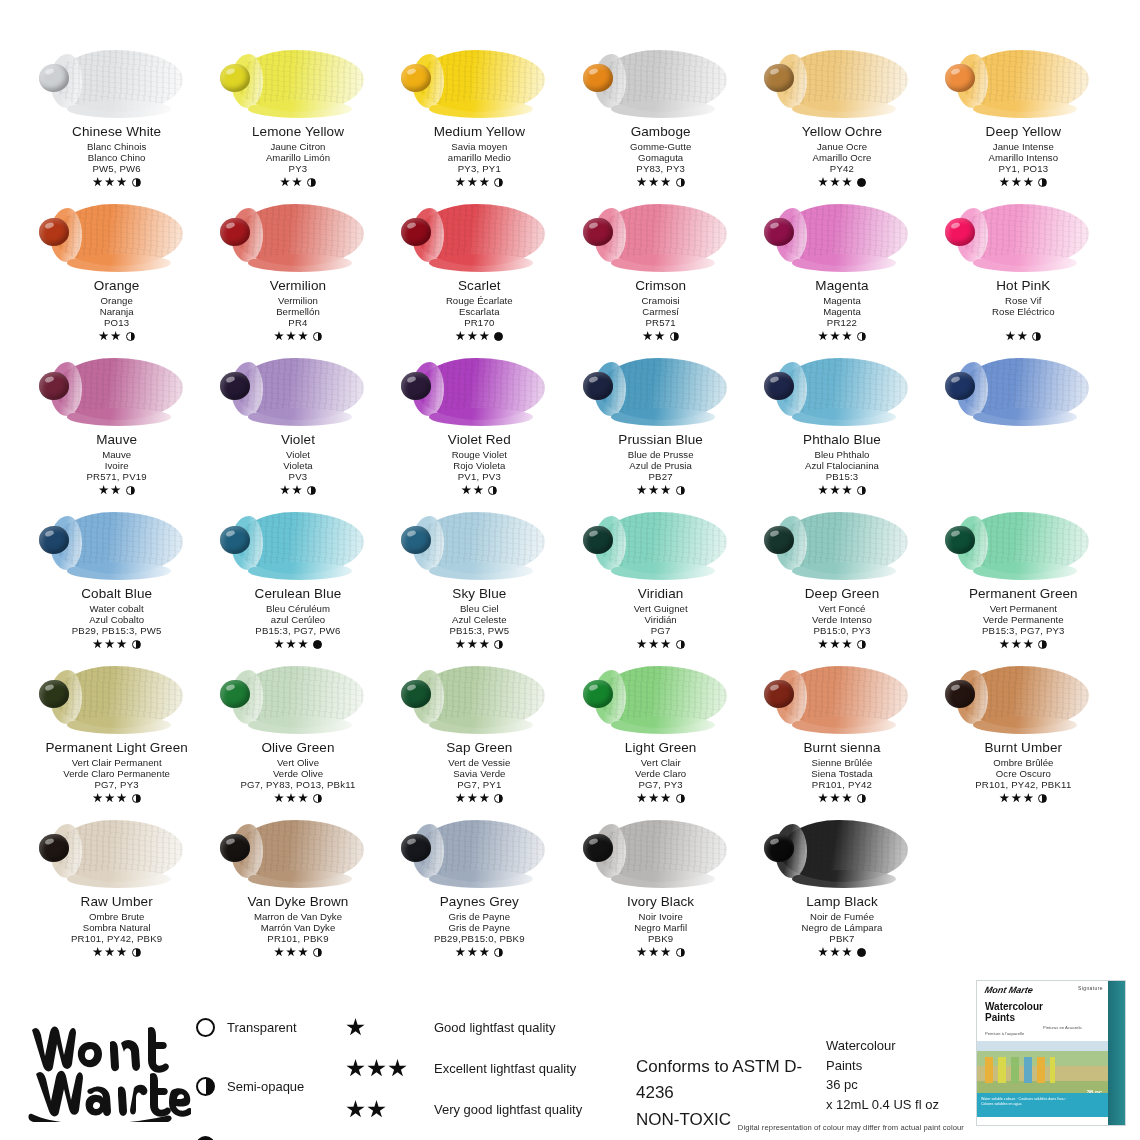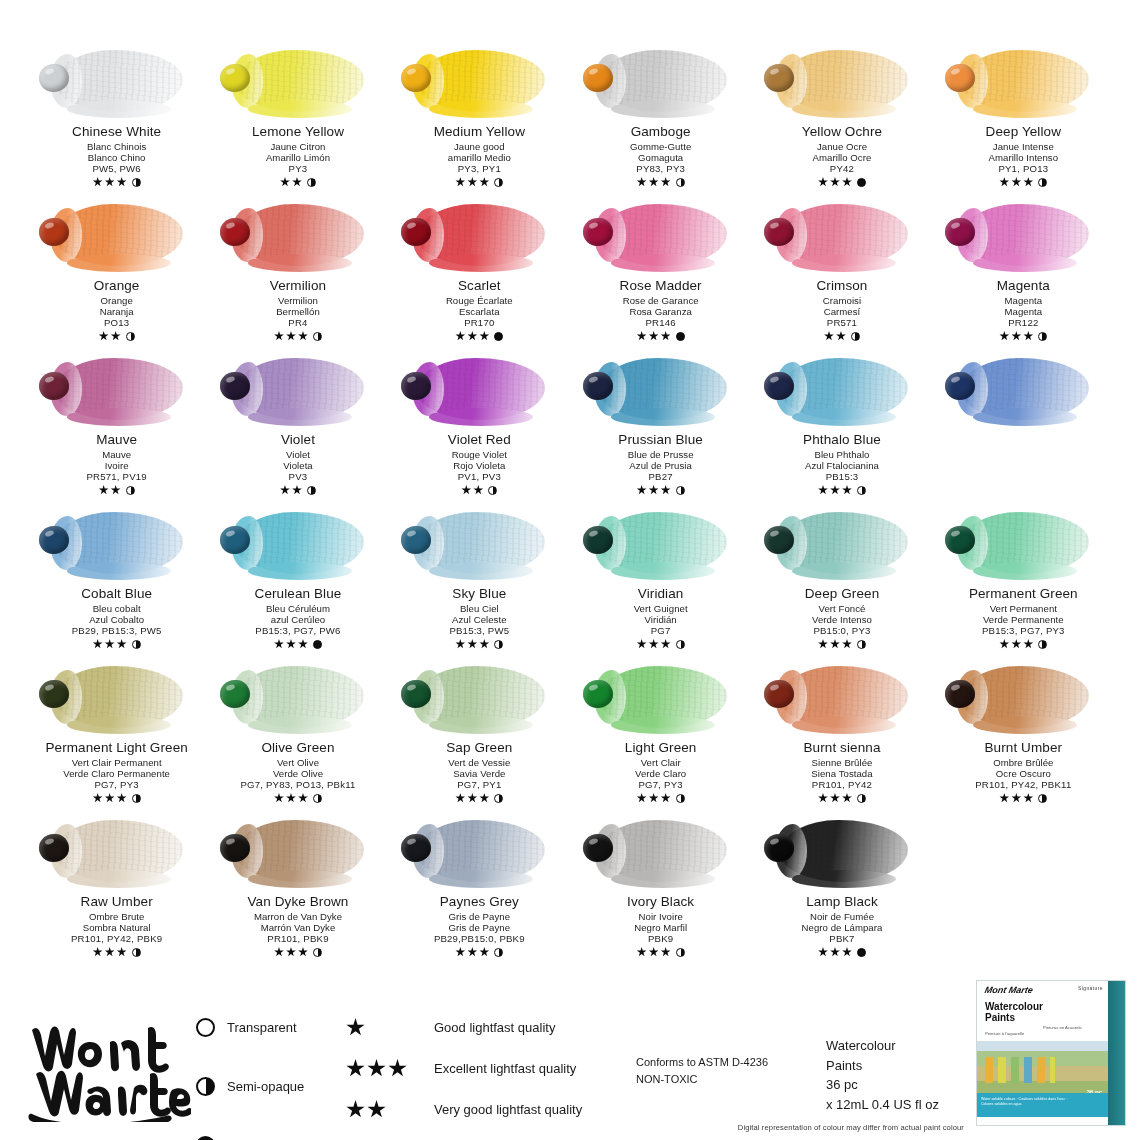--- a/index.html
+++ b/index.html
@@ -209,21 +209,21 @@
     width: 76px;
     flex: 0 0 76px;
     display: flex;
     gap: 2px;
   }
   .leg-stars .star { width: 19px; height: 19px; }
 
   .conform {
     flex: 0 0 190px;
     padding-top: 56px;
-    font-size: 11px;
+    font-size: 17px;
     line-height: 1.55;
     color: #1a1a1a;
   }
   .prodinfo {
     flex: 0 0 175px;
     padding-top: 38px;
     font-size: 13px;
     line-height: 1.5;
     color: #1a1a1a;
   }
@@ -381,21 +381,21 @@
       </div>
       <div class="cell">
         <div class="blob-wrap">
           <div class="blob" style="background: linear-gradient(100deg, rgb(245, 212, 23) 0%, rgb(245, 212, 23) 42%, rgb(250, 231, 127) 72%, rgb(253, 247, 213) 100%);">
             <div class="blob-tex" style="background: repeating-linear-gradient(92deg, rgba(0, 0, 0, 0.1) 0px, rgba(0, 0, 0, 0.1) 2px, rgba(0, 0, 0, 0) 2px, rgba(0, 0, 0, 0) 6px), repeating-linear-gradient(6deg, rgba(0, 0, 0, 0.07) 0px, rgba(0, 0, 0, 0.07) 1px, rgba(0, 0, 0, 0) 1px, rgba(0, 0, 0, 0) 5px);"></div>
           </div>
           <div class="nib" style="background: rgb(239, 174, 20);"></div>
         </div>
         <div class="labels">
           <div class="name">Medium Yellow</div>
-          <div class="fr">Jaune good</div>
+          <div class="fr">Savia moyen</div>
           <div class="es">amarillo Medio</div>
           <div class="pig">PY3, PY1</div>
           <div class="marks">
             <span class="star"></span>
             <span class="star"></span>
             <span class="star"></span>
             <span class="op semi"></span>
           </div>
         </div>
       </div>
@@ -513,40 +513,20 @@
           <div class="marks">
             <span class="star"></span>
             <span class="star"></span>
             <span class="star"></span>
             <span class="op opaque"></span>
           </div>
         </div>
       </div>
       <div class="cell">
         <div class="blob-wrap">
-          <div class="blob" style="background: linear-gradient(100deg, rgb(230, 111, 158) 0%, rgb(230, 111, 158) 42%, rgb(241, 176, 202) 72%, rgb(251, 229, 238) 100%);">
-            <div class="blob-tex" style="background: repeating-linear-gradient(92deg, rgba(0, 0, 0, 0.1) 0px, rgba(0, 0, 0, 0.1) 2px, rgba(0, 0, 0, 0) 2px, rgba(0, 0, 0, 0) 6px), repeating-linear-gradient(6deg, rgba(0, 0, 0, 0.07) 0px, rgba(0, 0, 0, 0.07) 1px, rgba(0, 0, 0, 0) 1px, rgba(0, 0, 0, 0) 5px);"></div>
-          </div>
-          <div class="nib" style="background: rgb(158, 15, 60);"></div>
-        </div>
-        <div class="labels">
-          <div class="name">Rose Madder</div>
-          <div class="fr">Rose de Garance</div>
-          <div class="es">Rosa Garanza</div>
-          <div class="pig">PR146</div>
-          <div class="marks">
-            <span class="star"></span>
-            <span class="star"></span>
-            <span class="star"></span>
-            <span class="op opaque"></span>
-          </div>
-        </div>
-      </div>
-      <div class="cell">
-        <div class="blob-wrap">
           <div class="blob" style="background: linear-gradient(100deg, rgb(233, 130, 156) 0%, rgb(233, 130, 156) 42%, rgb(243, 186, 201) 72%, rgb(251, 233, 237) 100%);">
             <div class="blob-tex" style="background: repeating-linear-gradient(92deg, rgba(0, 0, 0, 0.1) 0px, rgba(0, 0, 0, 0.1) 2px, rgba(0, 0, 0, 0) 2px, rgba(0, 0, 0, 0) 6px), repeating-linear-gradient(6deg, rgba(0, 0, 0, 0.07) 0px, rgba(0, 0, 0, 0.07) 1px, rgba(0, 0, 0, 0) 1px, rgba(0, 0, 0, 0) 5px);"></div>
           </div>
           <div class="nib" style="background: rgb(142, 19, 50);"></div>
         </div>
         <div class="labels">
           <div class="name">Crimson</div>
           <div class="fr">Cramoisi</div>
           <div class="es">Carmesí</div>
           <div class="pig">PR571</div>
@@ -572,20 +552,39 @@
           <div class="marks">
             <span class="star"></span>
             <span class="star"></span>
             <span class="star"></span>
             <span class="op semi"></span>
           </div>
         </div>
       </div>
       <div class="cell">
         <div class="blob-wrap">
+          <div class="blob" style="background: linear-gradient(100deg, rgb(244, 155, 205) 0%, rgb(244, 155, 205) 42%, rgb(249, 200, 228) 72%, rgb(253, 237, 246) 100%);">
+            <div class="blob-tex" style="background: repeating-linear-gradient(92deg, rgba(0, 0, 0, 0.1) 0px, rgba(0, 0, 0, 0.1) 2px, rgba(0, 0, 0, 0) 2px, rgba(0, 0, 0, 0) 6px), repeating-linear-gradient(6deg, rgba(0, 0, 0, 0.07) 0px, rgba(0, 0, 0, 0.07) 1px, rgba(0, 0, 0, 0) 1px, rgba(0, 0, 0, 0) 5px);"></div>
+          </div>
+          <div class="nib" style="background: rgb(243, 20, 95);"></div>
+        </div>
+        <div class="labels">
+          <div class="name">Hot PinK</div>
+          <div class="fr">Rose Vif</div>
+          <div class="es">Rose Eléctrico</div>
+          <div class="pig">&nbsp;</div>
+          <div class="marks">
+            <span class="star"></span>
+            <span class="star"></span>
+            <span class="op semi"></span>
+          </div>
+        </div>
+      </div>
+      <div class="cell">
+        <div class="blob-wrap">
           <div class="blob" style="background: linear-gradient(100deg, rgb(192, 106, 156) 0%, rgb(192, 106, 156) 42%, rgb(220, 173, 201) 72%, rgb(244, 228, 237) 100%);">
             <div class="blob-tex" style="background: repeating-linear-gradient(92deg, rgba(0, 0, 0, 0.1) 0px, rgba(0, 0, 0, 0.1) 2px, rgba(0, 0, 0, 0) 2px, rgba(0, 0, 0, 0) 6px), repeating-linear-gradient(6deg, rgba(0, 0, 0, 0.07) 0px, rgba(0, 0, 0, 0.07) 1px, rgba(0, 0, 0, 0) 1px, rgba(0, 0, 0, 0) 5px);"></div>
           </div>
           <div class="nib" style="background: rgb(109, 34, 55);"></div>
         </div>
         <div class="labels">
           <div class="name">Mauve</div>
           <div class="fr">Mauve</div>
           <div class="es">Ivoire</div>
           <div class="pig">PR571, PV19</div>
@@ -684,21 +683,21 @@
       </div>
       <div class="cell">
         <div class="blob-wrap">
           <div class="blob" style="background: linear-gradient(100deg, rgb(127, 176, 216) 0%, rgb(127, 176, 216) 42%, rgb(185, 212, 234) 72%, rgb(232, 241, 248) 100%);">
             <div class="blob-tex" style="background: repeating-linear-gradient(92deg, rgba(0, 0, 0, 0.1) 0px, rgba(0, 0, 0, 0.1) 2px, rgba(0, 0, 0, 0) 2px, rgba(0, 0, 0, 0) 6px), repeating-linear-gradient(6deg, rgba(0, 0, 0, 0.07) 0px, rgba(0, 0, 0, 0.07) 1px, rgba(0, 0, 0, 0) 1px, rgba(0, 0, 0, 0) 5px);"></div>
           </div>
           <div class="nib" style="background: rgb(29, 68, 105);"></div>
         </div>
         <div class="labels">
           <div class="name">Cobalt Blue</div>
-          <div class="fr">Bleu cobalt</div>
+          <div class="fr">Water cobalt</div>
           <div class="es">Azul Cobalto</div>
           <div class="pig">PB29, PB15:3, PW5</div>
           <div class="marks">
             <span class="star"></span>
             <span class="star"></span>
             <span class="star"></span>
             <span class="op semi"></span>
           </div>
         </div>
       </div>

